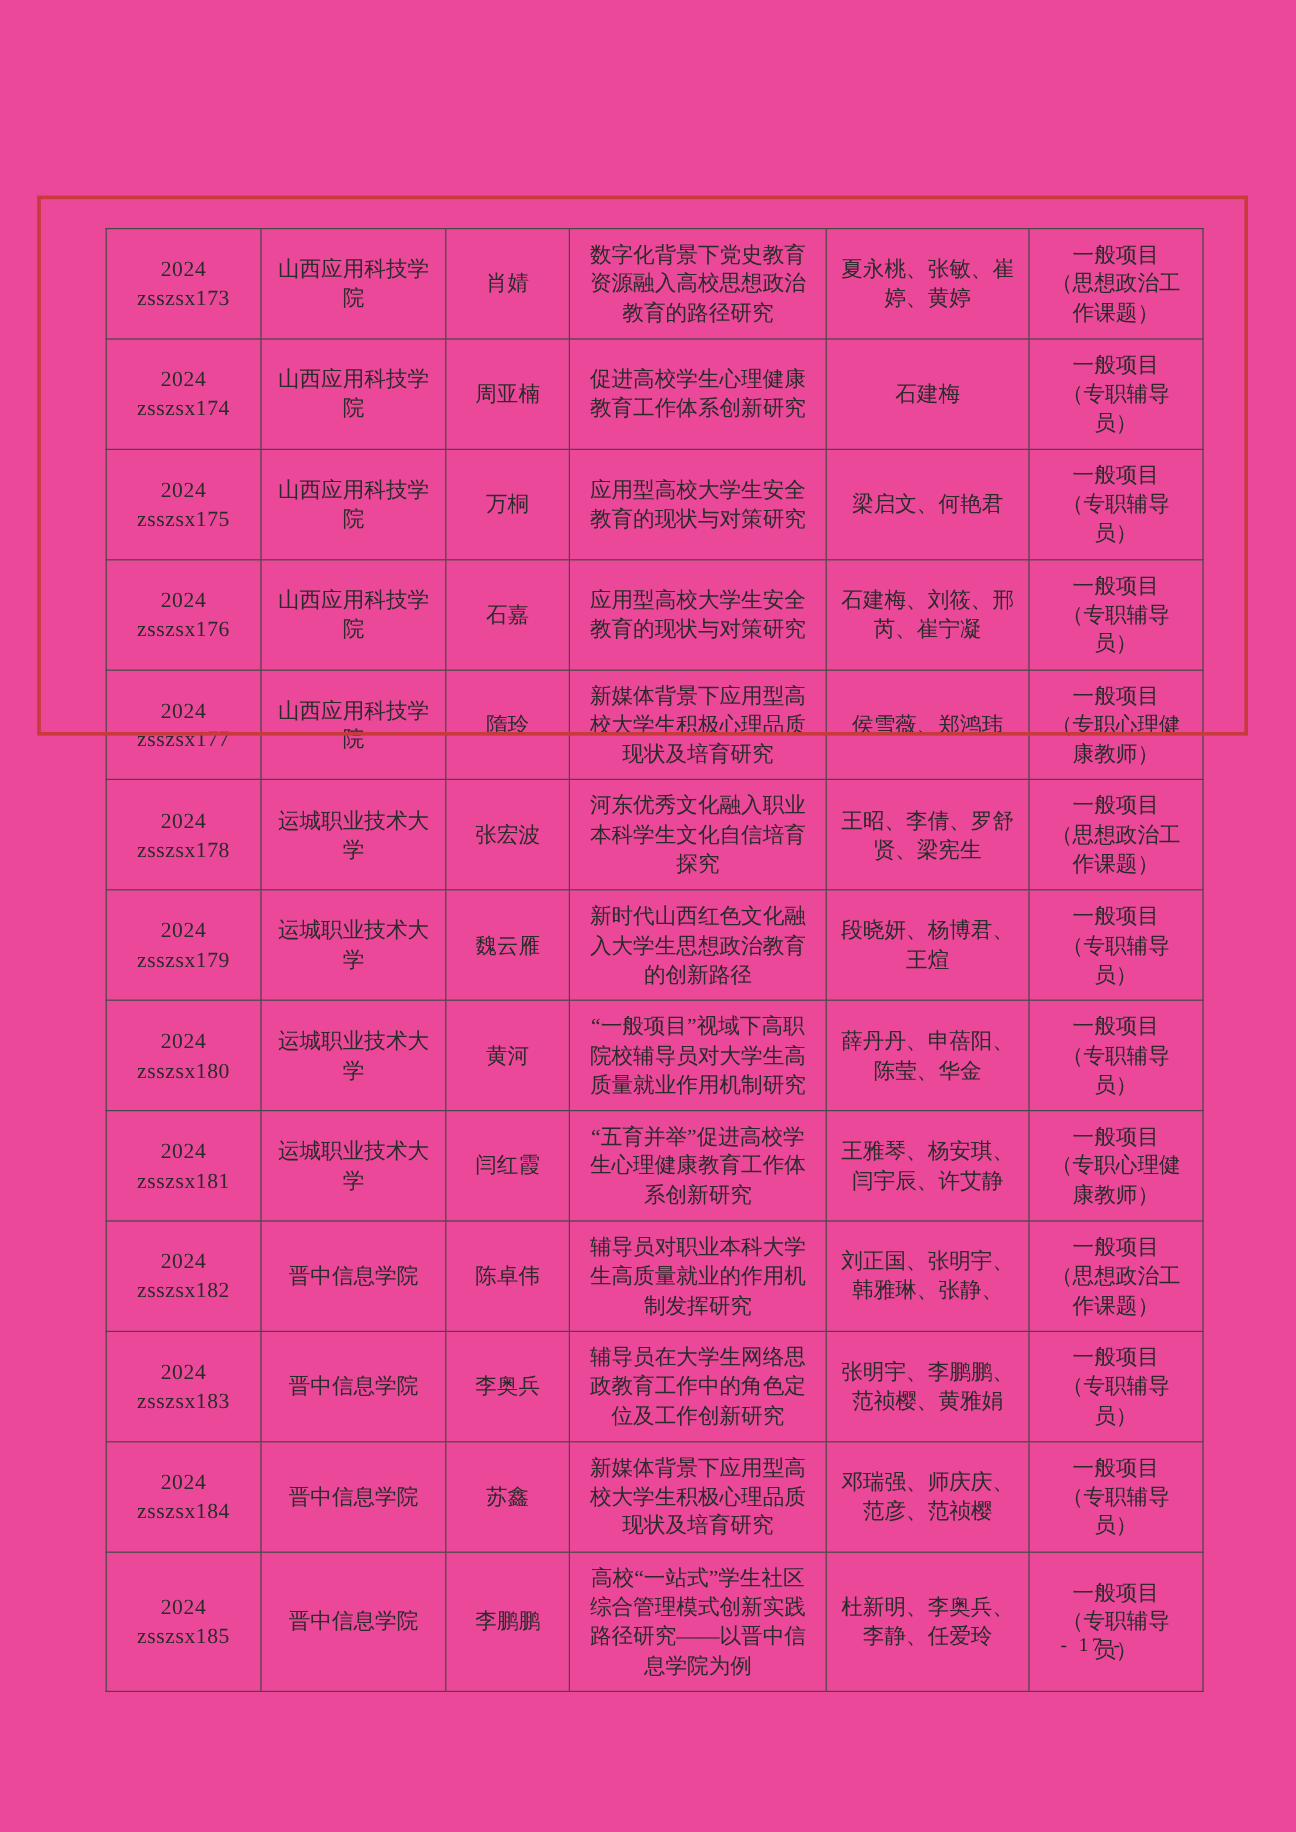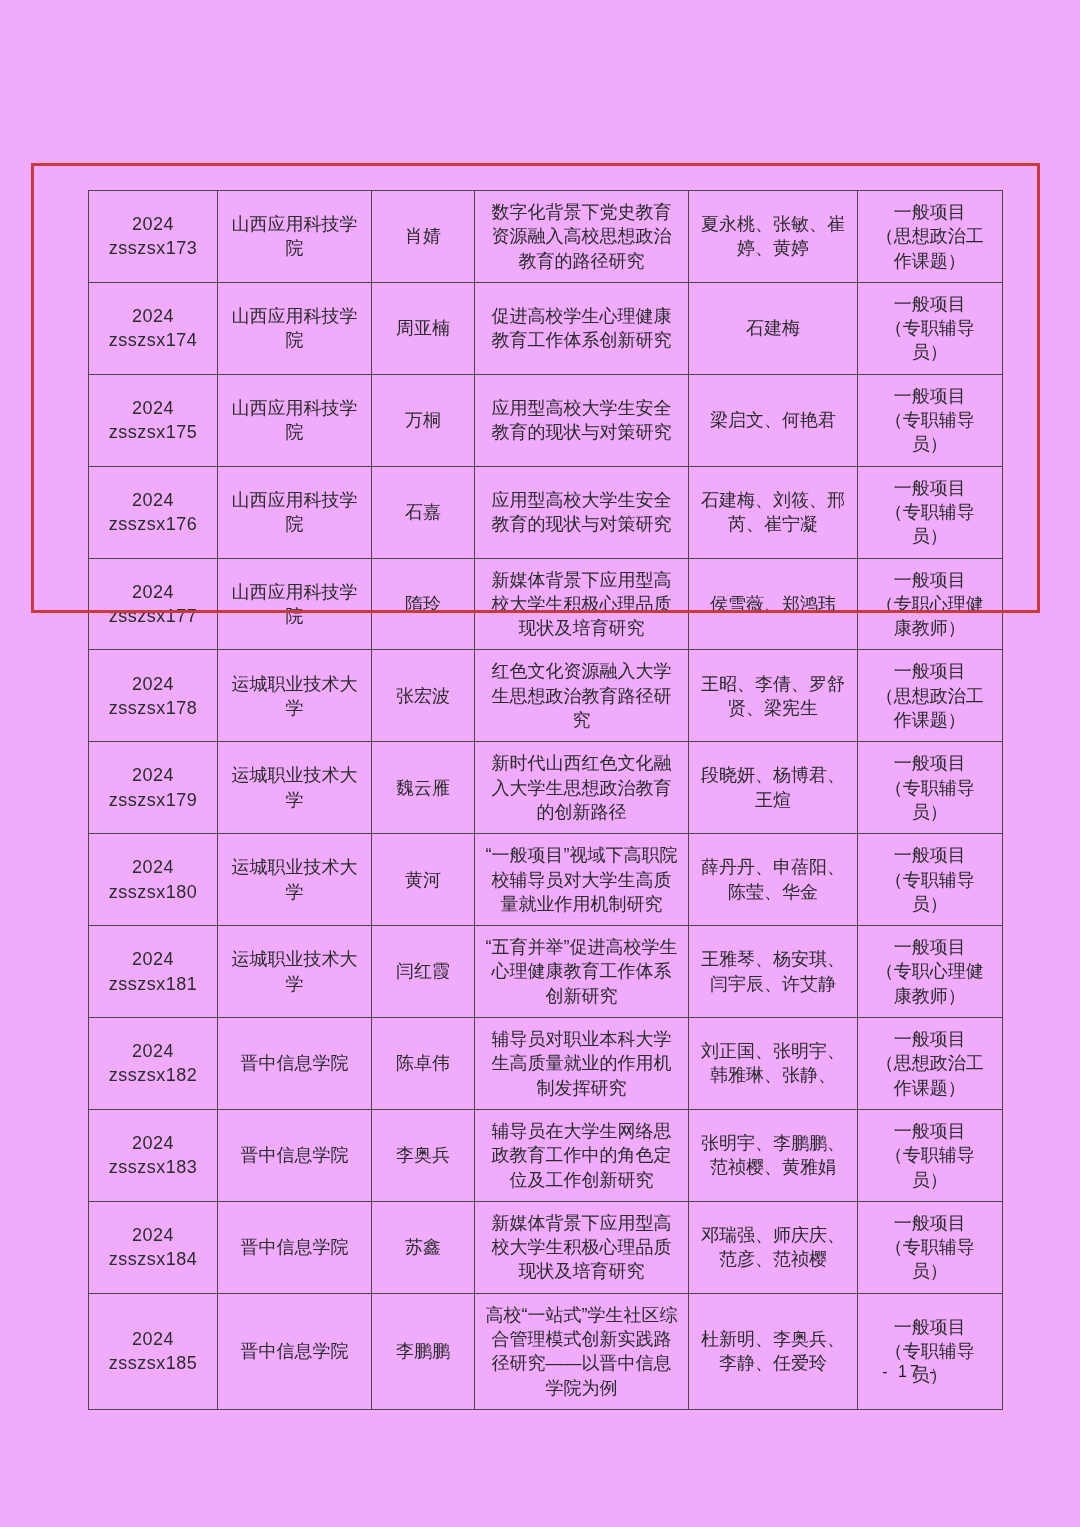--- a/index.html
+++ b/index.html
@@ -4,22 +4,22 @@
 <style>
   html, body {
     margin: 0;
     padding: 0;
     background: #ffffff;
   }
   .page {
     position: relative;
     width: 1080px;
     height: 1527px;
-    background: #f0abfc;
-    font-family: Liberation Sans, sans-serif;
+    background: #ec4899;
+    font-family: Liberation Serif, serif;
     color: #2b2b2b;
     overflow: hidden;
   }
   .highlight-rect {
     position: absolute;
     left: 31px;
     top: 163px;
     width: 1003px;
     height: 444px;
     border: 3px solid #c93a3c;
@@ -142,21 +142,21 @@
 （专职心理健康教师）</td>
     </tr>
 
     <tr>
       <td class="c-code">
         <span class="year">2024</span>
         <span class="code">zsszsx178</span>
       </td>
       <td class="c-inst">运城职业技术大学</td>
       <td class="c-leader">张宏波</td>
-      <td class="c-title">红色文化资源融入大学生思想政治教育路径研究</td>
+      <td class="c-title">河东优秀文化融入职业本科学生文化自信培育探究</td>
       <td class="c-members">王昭、李倩、罗舒贤、梁宪生</td>
       <td class="c-type">一般项目
 （思想政治工作课题）</td>
     </tr>
 
     <tr>
       <td class="c-code">
         <span class="year">2024</span>
         <span class="code">zsszsx179</span>
       </td>

